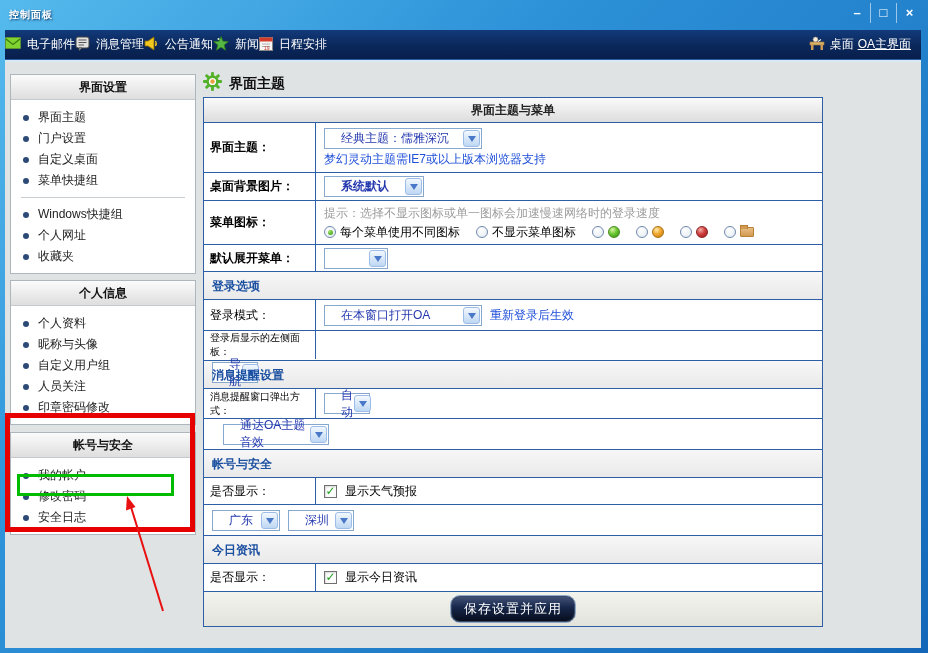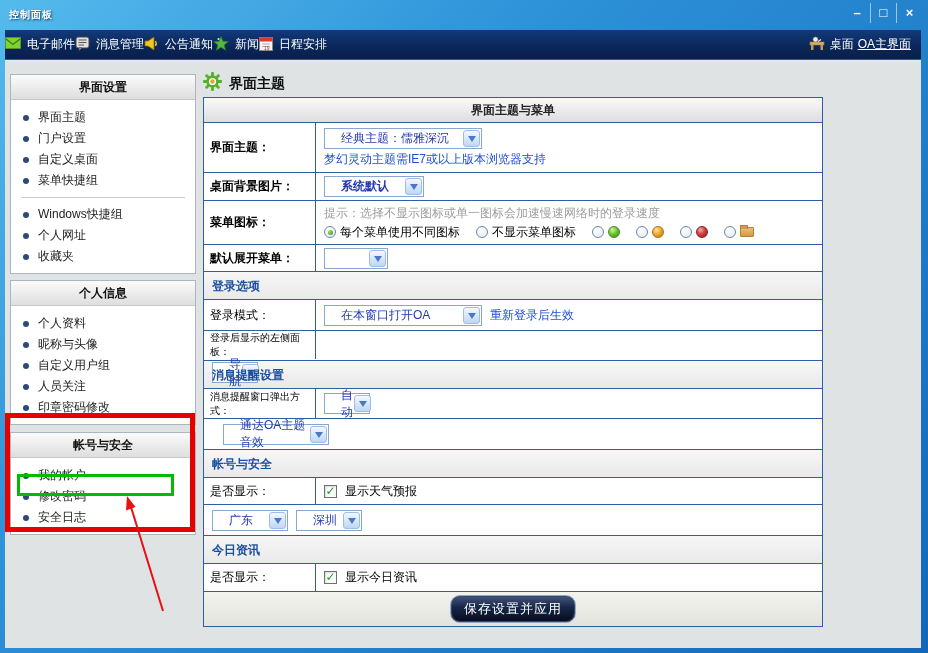--- a/index.html
+++ b/index.html
@@ -380,21 +380,21 @@
       <div class="row" style="height:27px;">
         <div class="lcell">是否显示：</div>
         <div class="vcell">
           <span class="chk">✓</span>
           <span>显示天气预报</span>
         </div>
       </div>
 
       <div class="row" style="height:31px;">
         <div class="vcell">
-          <div class="sel" style="width:76px;">
+          <div class="sel" style="width:68px;">
               <span>广东</span>
               <span class="arrowbox">
                 <span class="tri"></span>
               </span>
             </div>
           <div class="sel" style="width:66px;">
               <span>深圳</span>
               <span class="arrowbox">
                 <span class="tri"></span>
               </span>

